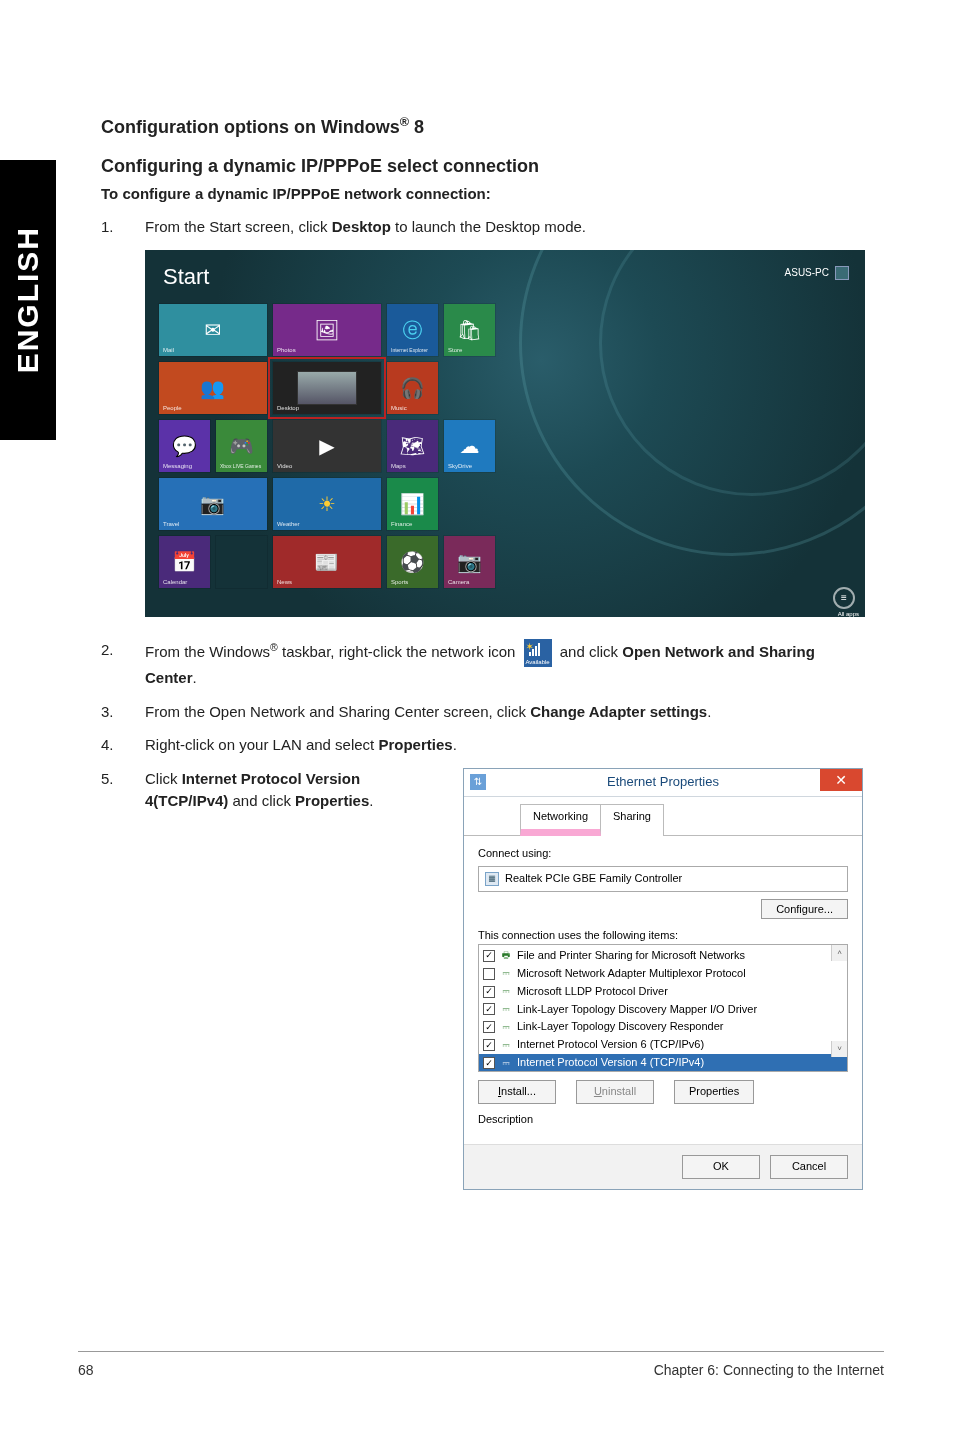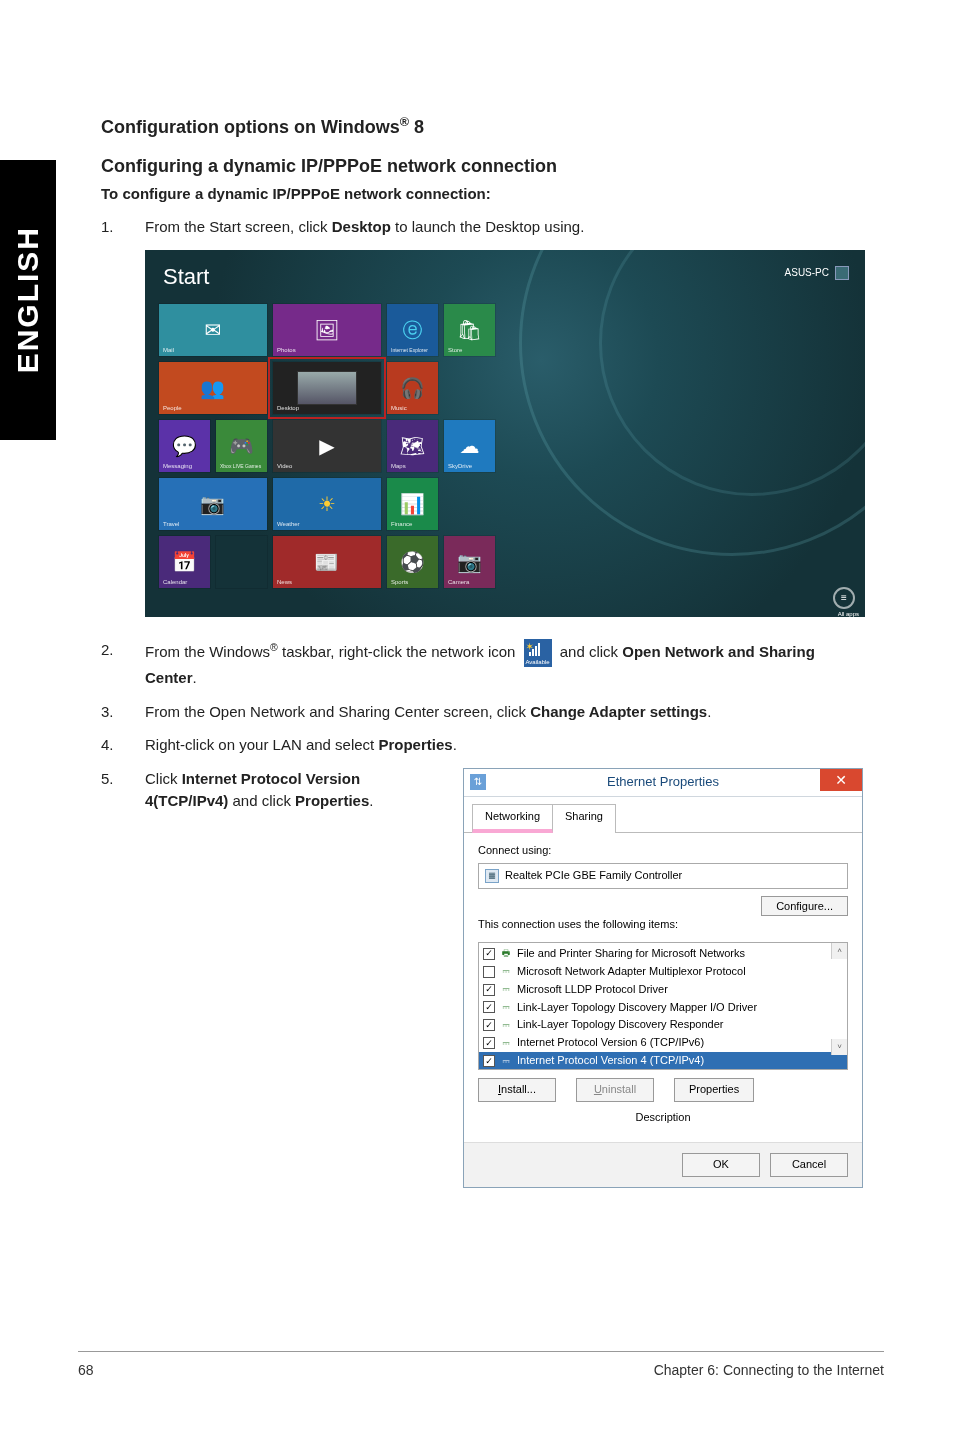--- a/index.html
+++ b/index.html
@@ -240,21 +240,21 @@
   .dlg-tab {
     padding: 4px 12px;
     border: 1px solid #bbb;
     border-bottom: none;
     background: #fff;
     margin-right: -1px;
     font-size: 11px;
     position: relative;
     top: 1px;
   }
-  .dlg-tab.active { background: #fff; z-index: 2; border-bottom:4px solid #f9a8d4;}
+  .dlg-tab.active { background: #fff; z-index: 2; border-bottom:7px solid #f9a8d4;margin-left:48px;}
   .dlg-body {
     padding: 10px 14px 14px 14px;
   }
   .field-box {
     border: 1px solid #aaa;
     padding: 4px 6px;
     margin: 4px 0 10px 0;
     display: flex;
     align-items: center;
     gap: 6px;
@@ -310,21 +310,20 @@
     height:16px;font-size:8px;color:#666;
     background:#f0f0f0;border-left:1px solid #ccc;
   }
   .btn-row {
     display: flex;
     gap: 20px;
     margin-bottom: 8px;
   }
   .desc-box {
     margin-top: 4px;
-    text-align: center;
   }
   .desc-box .hdr { margin-bottom: 2px; }
   .dlg-footer {
     display: flex;
     justify-content: flex-end;
     gap: 10px;
     padding: 10px 14px;
     background: #f2f2f2;
     border-top: 1px solid #ddd;
   }
@@ -351,29 +350,29 @@
 <div class="side-tab">
   <span>ENGLISH</span>
 </div>
 
 <div class="content">
 
   <h2 class="config-opts">
     <span>Configuration options on Windows</span><sup>®</sup><span> 8</span>
   </h2>
 
-  <h2 class="config-dyn">Configuring a dynamic IP/PPPoE network connection</h2>
+  <h2 class="config-dyn">Configuring a dynamic IP/PPPoE select connection</h2>
 
   <p class="subhead">To configure a dynamic IP/PPPoE network connection:</p>
 
   <ol class="step-list">
     <li>
       <span class="step-num">1.</span>
       <span class="step-body">
-        <span>From the Start screen, click </span><span class="bold">Desktop</span><span> to launch the Desktop using.</span>
+        <span>From the Start screen, click </span><span class="bold">Desktop</span><span> to launch the Desktop mode.</span>
       </span>
     </li>
   </ol>
 
   <div class="start-screen">
     <div class="start-title">Start</div>
     <div class="start-user">
       <span>ASUS-PC</span>
       <span class="avatar"></span>
     </div>
@@ -528,24 +527,24 @@
           <div class="dlg-tabs">
             <div class="dlg-tab active">Networking</div>
             <div class="dlg-tab">Sharing</div>
           </div>
           <div class="dlg-body">
             <div>Connect using:</div>
             <div class="field-box">
               <span class="nic-ico">▦</span>
               <span>Realtek PCIe GBE Family Controller</span>
             </div>
-            <div style="text-align:right;margin-bottom:2px">
+            <div style="text-align:right;margin-bottom:10px">
               <span class="btn underline-first">Configure...</span>
             </div>
-            <div style="margin-bottom:9px">This connection uses the following items:</div>
+            <div style="margin-bottom:0">This connection uses the following items:</div>
 
             <div class="item-list">
               <div id="items-container">
                   <div class="row">
                     <span class="chk">✓</span>
                     <span class="proto-ico" style="color: rgb(42, 122, 42);">🖶</span>
                     <span>File and Printer Sharing for Microsoft Networks</span>
                   </div>
                   <div class="row">
                     <span class="chk"></span>

